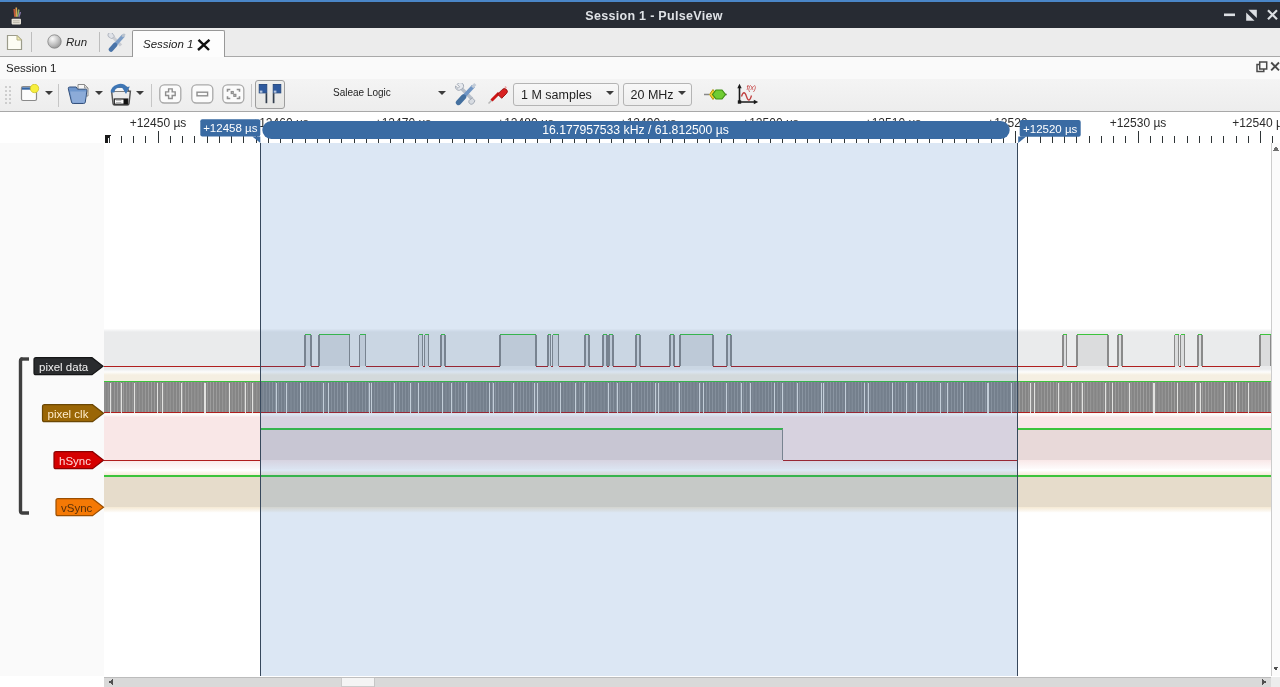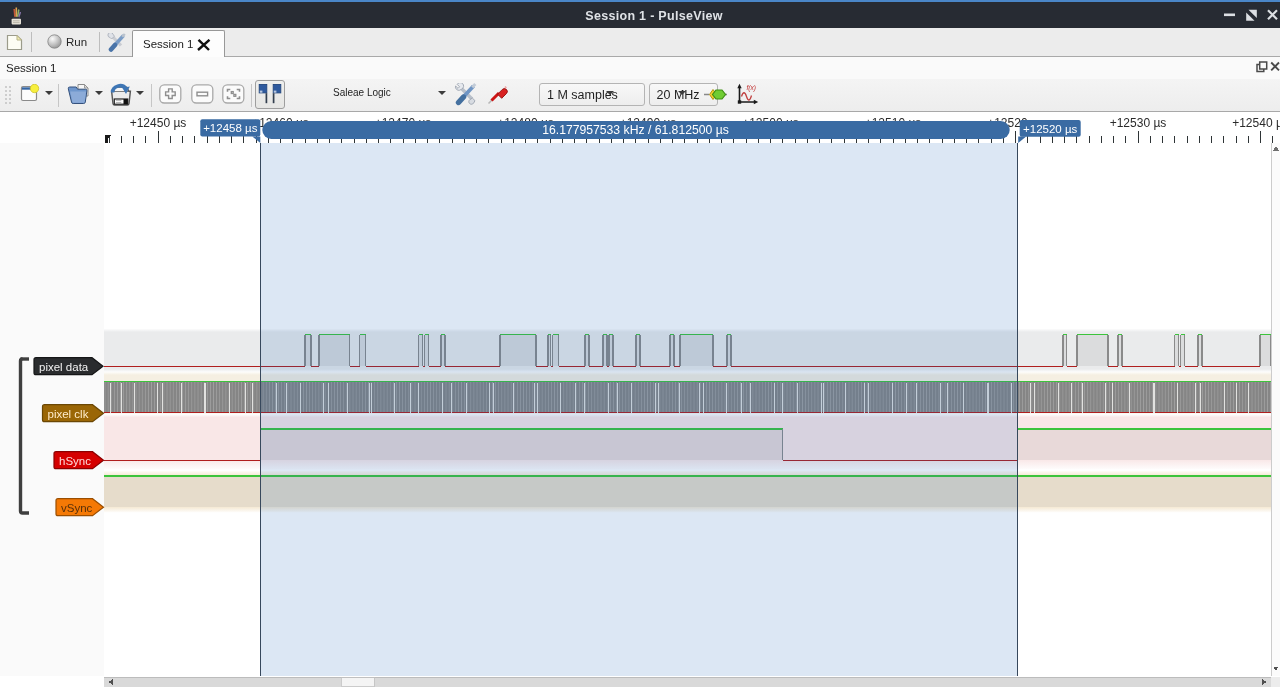--- a/index.html
+++ b/index.html
@@ -2,34 +2,34 @@
 <html><head><meta charset="utf-8">
 <style>
 * { margin:0; padding:0; box-sizing:border-box; }
 html,body { width:1280px; height:687px; overflow:hidden;
   font-family:"Liberation Sans", sans-serif; background:#fff; }
 #titlebar { position:absolute; left:0; top:0; width:1280px; height:28px;
   background:#272b33; border-top:2.5px solid #4a86c8; }
 #titlebar .t { position:absolute; left:0; right:0; top:6.5px; text-align:center;
   color:#dfe2e6; font-size:12.5px; font-weight:bold; letter-spacing:0.3px;margin-left:28px; }
 #tabrow { position:absolute; left:0; top:28px; width:1280px; height:29px;
-  background:#ececec; border-bottom:1px solid #a9a9a9; }
+  background:#ececec; border-bottom:1px solid #a9a9a9;font-style:italic; }
 #tab { position:absolute; left:132px; top:2px; width:93px; height:27px;
   background:#fdfdfd; border:1px solid #989898; border-bottom:none;
   border-radius:2px 2px 0 0; }
 #tab span { position:absolute; left:10px; top:7px; font-size:11.5px; color:#1b1b1b; }
 #sessrow { position:absolute; left:0; top:57px; width:1280px; height:22px; background:#fafafa; }
 #sessrow .s { position:absolute; left:6px; top:4.5px; font-size:11.5px; color:#1b1b1b; }
 #toolbar { position:absolute; left:0; top:79px; width:1280px; height:33px;
   background:linear-gradient(#f4f4f4,#ededed); border-bottom:1px solid #a8a8a8; }
 #main { position:absolute; left:0; top:112px; width:1280px; height:422px; }
 .sep { position:absolute; top:4px; width:1px; height:20px; background:#bdbdbd; }
 .tsep { position:absolute; top:5px; width:1px; height:23px; background:#c6c6c6; }
 .combo { position:absolute; top:4px; height:23px; background:linear-gradient(#f8f8f8,#ededed);
-  border:1px solid #b4b4b4; border-radius:3px; font-size:12.5px; color:#1f1f1f;margin-left:26px; }
+  border:1px solid #b4b4b4; border-radius:3px; font-size:12.5px; color:#1f1f1f; }
 .combo span { position:absolute; left:7px; top:4px; white-space:nowrap; }
 .arr { position:absolute; width:0; height:0; border-left:4.5px solid transparent;
   border-right:4.5px solid transparent; border-top:4.5px solid #3c3c3c; }
 </style></head>
 <body>
 <div id="titlebar">
   <svg style="position:absolute;left:8px;top:4px" width="16" height="20" viewBox="0 0 16 20">
     <path d="M6.2,3 L7,12" stroke="#c4563a" stroke-width="1.6" fill="none"></path>
     <path d="M8.3,1.5 L8.3,12" stroke="#e2a44e" stroke-width="1.6" fill="none"></path>
     <path d="M10.8,3.5 L9.4,12" stroke="#8fb06a" stroke-width="1.6" fill="none"></path>

